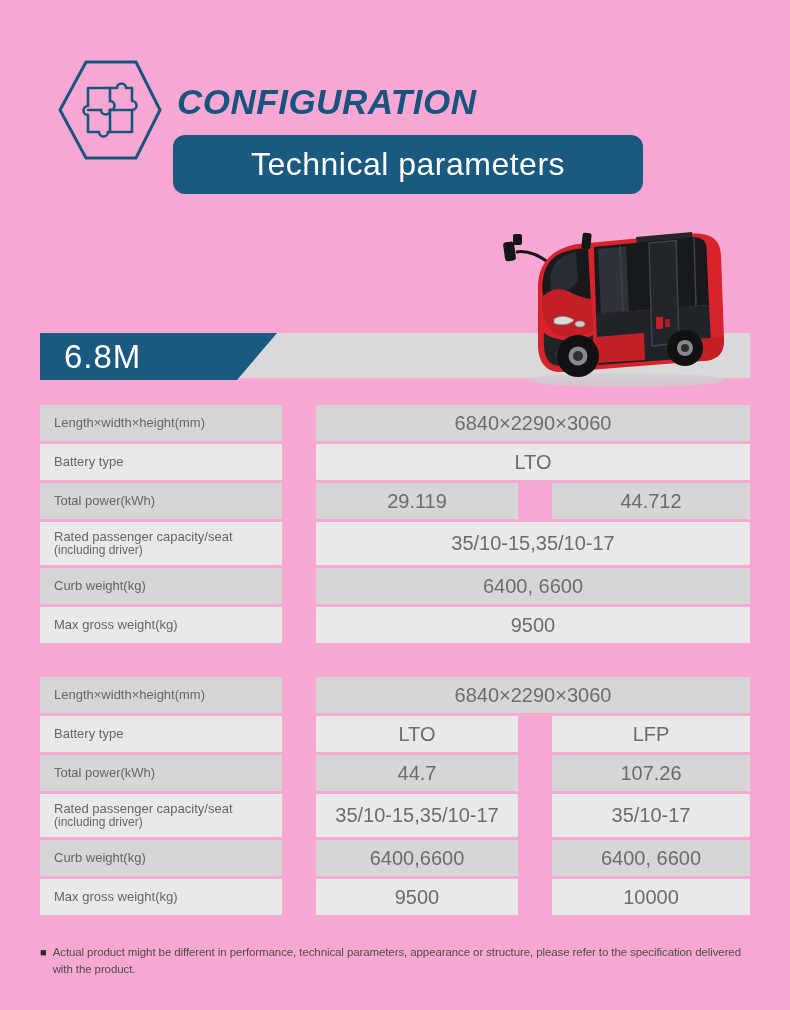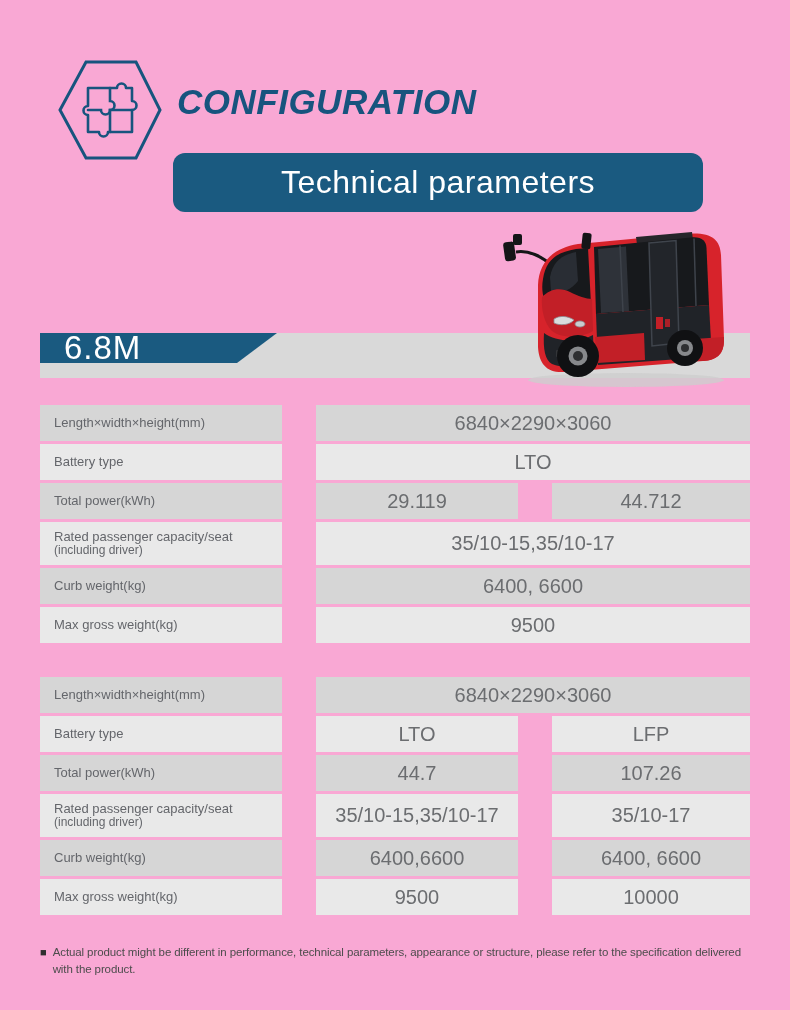--- a/index.html
+++ b/index.html
@@ -9,29 +9,29 @@
   }
   
   .hex-icon{position:absolute;left:57px;top:55px;width:106px;height:110px;}
   .hex-icon path,.hex-icon polygon{fill:none;stroke:var(--heading-blue);}
   .config-title{
     position:absolute;left:177px;top:82px;
     font-style:italic;font-weight:700;font-size:35px;letter-spacing:.5px;
     color:var(--heading-blue);white-space:nowrap;
   }
   .banner{
-    position:absolute;left:173px;top:153px;width:530px;height:59px;
+    position:absolute;left:173px;top:135px;width:470px;height:59px;
     background:var(--primary-blue);border-radius:12px;
     display:flex;align-items:center;justify-content:center;
   }
   .banner-text{color:#fff;font-size:32px;letter-spacing:.5px;}
   
   .gray-band{position:absolute;left:40px;top:333px;width:710px;height:45px;background:var(--band-gray);z-index:1;}
   .model-chip{
-    position:absolute;left:40px;top:333px;width:237px;height:30px;z-index:2;
+    position:absolute;left:40px;top:333px;width:237px;height:47px;z-index:2;
     background:var(--primary-blue);
     clip-path:polygon(0 0,100% 0,calc(100% - 40px) 100%,0 100%);
     display:flex;align-items:center;
   }
   .model-chip span{color:#fff;font-size:33px;letter-spacing:1px;padding-left:24px;font-weight:400;}
   .bus{position:absolute;left:498px;top:221px;width:242px;height:170px;z-index:3;}
   .bus-shadow{fill:#cdcdcd;opacity:.8;}
   .c-red{fill:var(--bus-red);}
   .c-red2{fill:var(--bus-red-dark);}
   .c-glass{fill:#17191c;}

